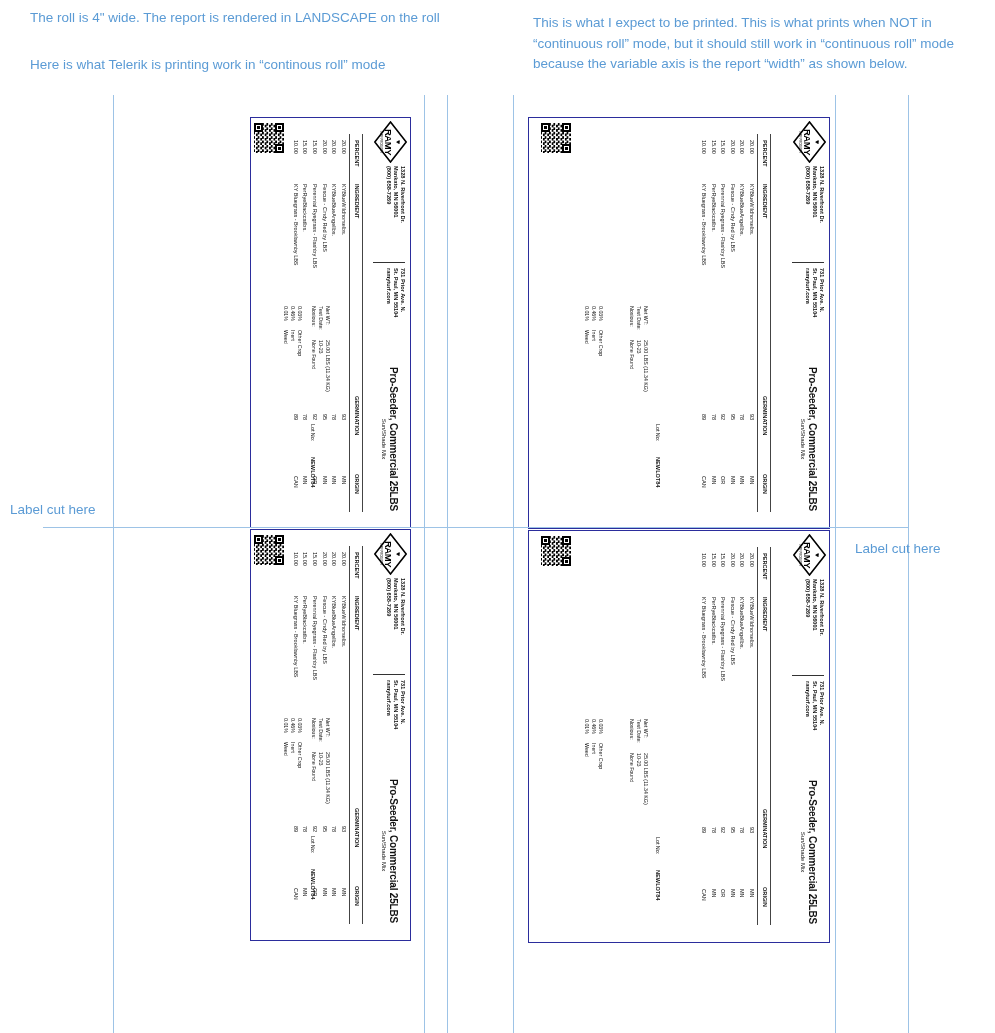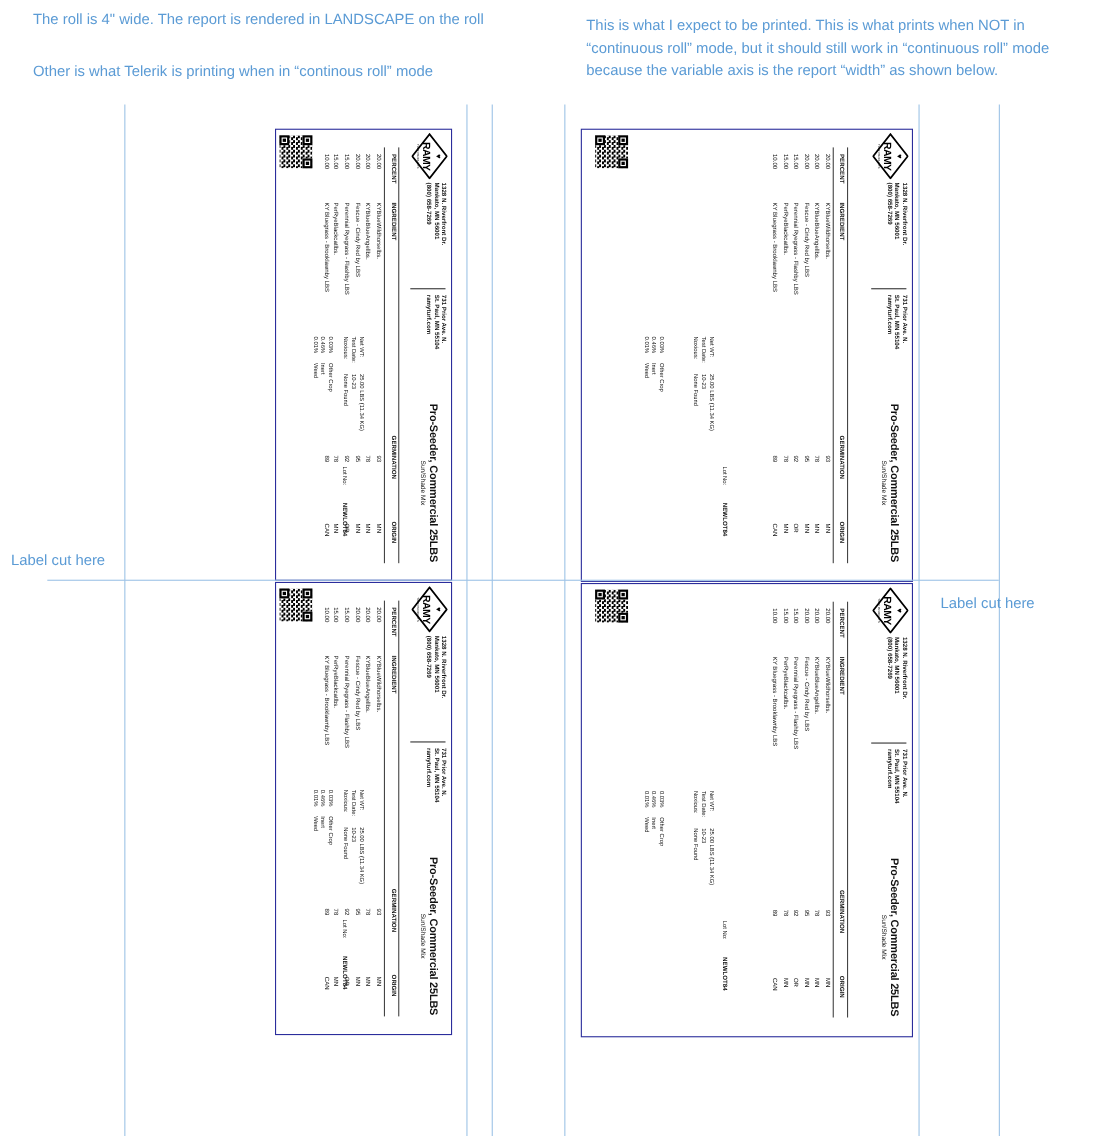--- a/index.html
+++ b/index.html
@@ -67,21 +67,21 @@
   .qr .f{position:absolute;width:9px;height:9px;border:2px solid #000;background:#fff;box-sizing:border-box;}
   .qr .f::after{content:"";position:absolute;left:1.4px;top:1.4px;width:2.5px;height:2.5px;background:#000;}
   .qr .f1{left:0;top:0;}
   .qr .f2{right:0;top:0;}
   .qr .f3{left:0;bottom:0;}
 </style>
 </head>
 <body>
 
 <div class="note" style="left:30px;top:8px;">The roll is 4" wide.  The report is rendered in LANDSCAPE on the roll</div>
-<div class="note" style="left:30px;top:55px;">Other is what Telerik is printing when in “continous roll” mode</div>
+<div class="note" style="left:30px;top:55px;">Here is what Telerik is printing work in “continous roll” mode</div>
 <div class="note" style="left:533px;top:13px;width:458px;">This is what I expect to be printed.  This is what prints when NOT in “continuous roll” mode, but it should still work in “continuous roll” mode because the variable axis is the report “width” as shown below.</div>
 
 <div class="vline" style="left:113px;top:95px;height:938px;"></div>
 <div class="vline" style="left:424px;top:95px;height:938px;"></div>
 <div class="vline" style="left:447px;top:95px;height:938px;"></div>
 <div class="vline" style="left:513px;top:95px;height:938px;"></div>
 <div class="vline" style="left:835px;top:95px;height:938px;"></div>
 <div class="vline" style="left:908px;top:95px;height:938px;"></div>
 <div class="hline" style="left:43px;top:527px;width:865px;"></div>
 

